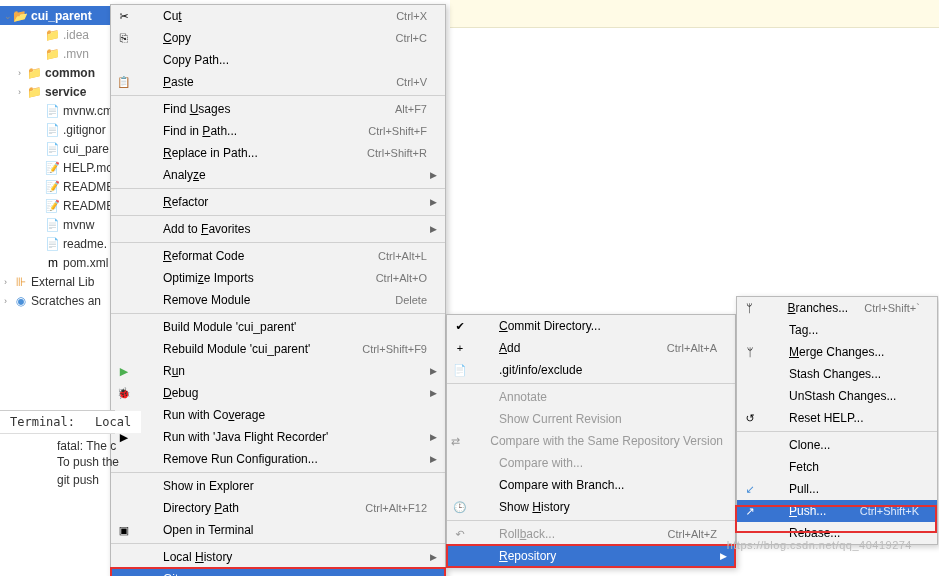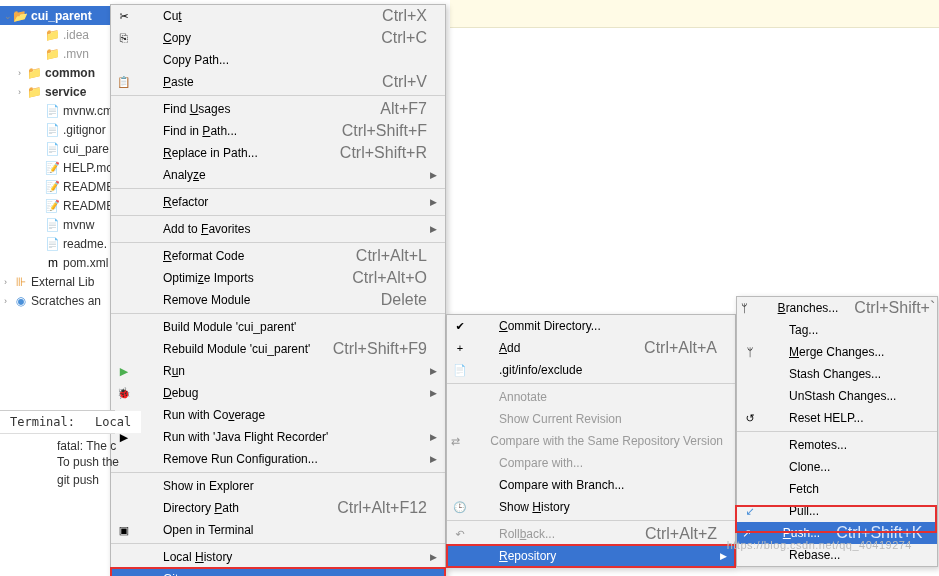--- a/index.html
+++ b/index.html
@@ -11,21 +11,21 @@
 .tree-item .lbl { padding-left: 3px; color: #333; }
 .tree-item.sel { background: #3874d1; }
 .tree-item.sel .lbl { color: #fff; font-weight: bold; }
 .indent1 { padding-left: 18px; } .indent2 { padding-left: 36px; }
 .menu { position: absolute; background: #f2f2f2; border: 1px solid #bababa; box-shadow: 2px 2px 6px rgba(0,0,0,.2); }
 .menu-row { display: flex; align-items: center; height: 22px; padding: 0 8px 0 4px; cursor: default; }
 .menu-row.hi { background: #3874d1; color: #fff; }
 .menu-row.dis { color: #9a9a9a; }
 .menu-row .mi { width: 18px; display: inline-flex; justify-content: center; align-items: center; font-size: 11px; }
 .menu-row .mt { flex: 1; padding-left: 2px; white-space: nowrap; margin-left: 28px; }
-.menu-row .sc { color: #777; padding-left: 16px; font-size: 16px; }
+.menu-row .sc { color: #777; padding-left: 16px; font-size: 11px; }
 .menu-row.hi .sc { color: #dbe8fb; }
 .menu-row .sub { width: 10px; text-align: right; color: #666; font-size: 9px; }
 .menu-row.hi .sub { color: #fff; }
 .sep { height: 1px; background: #d0d0d0; margin: 2px 0; }
 .redbox { outline: 2px solid #e53030; outline-offset: -1px; }
 .editor-top { position: absolute; left: 450px; top: 0; right: 0; height: 28px; background: #fffbe6; border-bottom: 1px solid #e8e4c9; }
 .terminal { position: absolute; left: 0; bottom: 0; width: 115px; top: 410px; border-top: 1px solid #ccc; }
 .term-tab { padding: 4px 10px; font-family: Consolas, monospace; color: #333; }
 .term-body { position: absolute; left: 0; top: 438px; font-family: Consolas, monospace; font-size: 12px; color: #333; margin-left: 47px; }
 .term-body div { padding: 1px 10px; white-space: nowrap; }
@@ -356,25 +356,20 @@
       <span class="sub"></span>
     </div>
     <div class="menu-row">
       <span class="mi" style="">↺</span>
       <span class="mt">Reset HELP...</span>
       <span class="sub"></span>
     </div>
     <div class="sep"></div>
     <div class="menu-row">
       <span class="mi" style=""></span>
-      <span class="mt">Remotes...</span>
-      <span class="sub"></span>
-    </div>
-    <div class="menu-row">
-      <span class="mi" style=""></span>
       <span class="mt">Clone...</span>
       <span class="sub"></span>
     </div>
     <div class="menu-row">
       <span class="mi" style=""></span>
       <span class="mt">Fetch</span>
       <span class="sub"></span>
     </div>
     <div class="menu-row">
       <span class="mi" style="color:#4a90d9;">↙</span>

